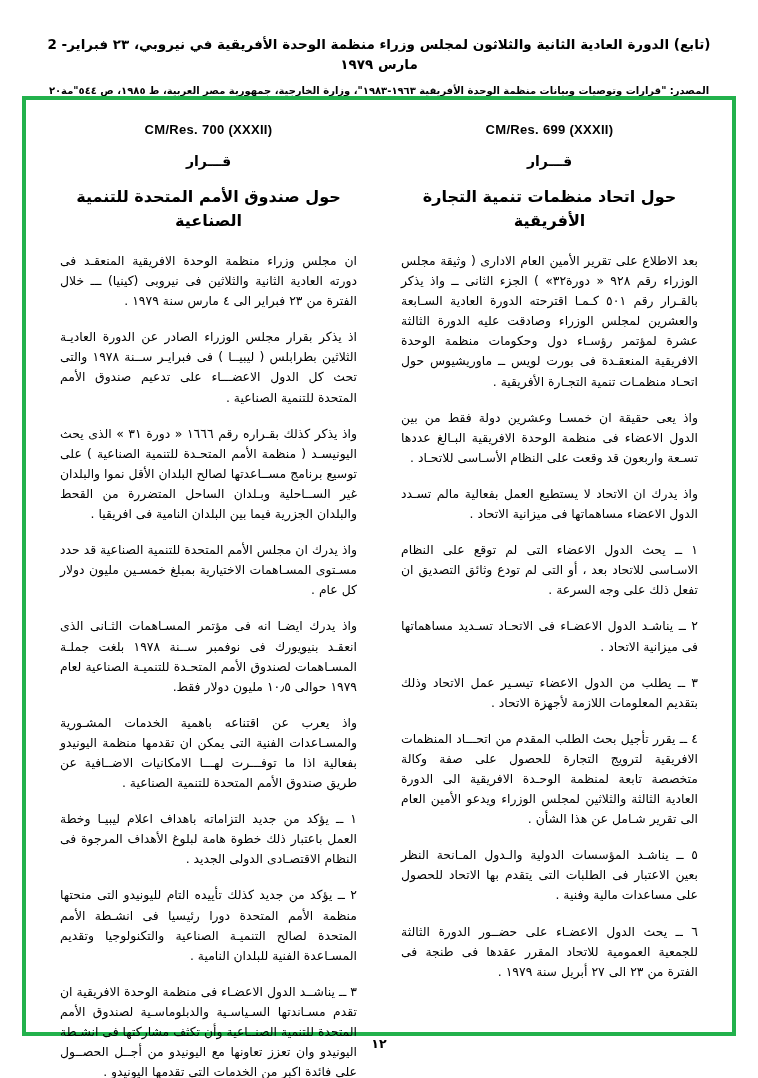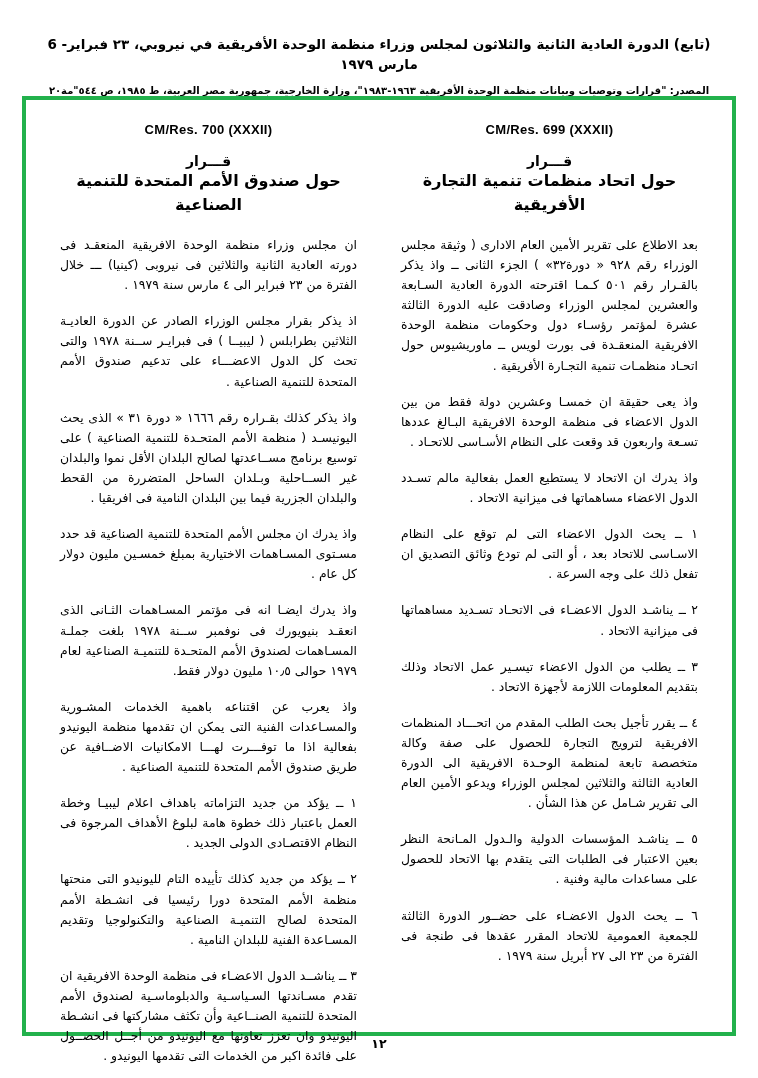--- a/index.html
+++ b/index.html
@@ -85,20 +85,21 @@
     direction: ltr;
     text-align: center;
     letter-spacing: 0.3px;
     margin-bottom: 16px;
   }
   .res-word {
     font-size: 14px;
     font-weight: bold;
     text-align: center;
     letter-spacing: 3px;
+    margin-bottom: 16px;
   }
   .res-title {
     font-size: 16px;
     font-weight: bold;
     text-align: center;
     line-height: 1.5;
     margin-bottom: 18px;
   }
   .para {
     font-size: 12.4px;
@@ -120,21 +121,21 @@
     font-size: 12.5px;
     font-weight: bold;
   }
 </style>
 </head>
 <body>
 
 <div class="page">
 
   <div class="header">
-    <div class="header-title">(تابع) الدورة العادية الثانية والثلاثون لمجلس وزراء منظمة الوحدة الأفريقية في نيروبي، ٢٣ فبراير- 6 مارس ١٩٧٩</div>
+    <div class="header-title">(تابع) الدورة العادية الثانية والثلاثون لمجلس وزراء منظمة الوحدة الأفريقية في نيروبي، ٢٣ فبراير- 2 مارس ١٩٧٩</div>
     <div class="header-source">المصدر: "قرارات وتوصيات وبيانات منظمة الوحدة الأفريقية ١٩٦٣-١٩٨٣"، وزارة الخارجية، جمهورية مصر العربية، ط ١٩٨٥، ص ٥٤٤"مة٢٠</div>
   </div>
 
   <div class="frame">
     <div class="frame-inner">
 
       <div class="col col-right">
         <div class="res-id">CM/Res. 699 (XXXII)</div>
         <div class="res-word">قـــرار</div>
         <div class="res-title">حول اتحاد منظمات تنمية التجارة الأفريقية</div>

